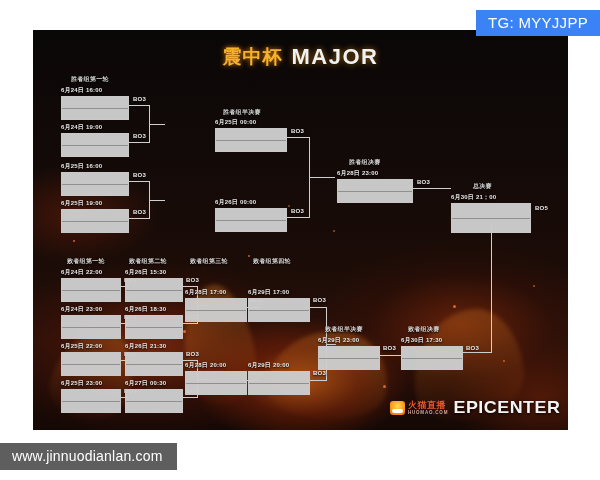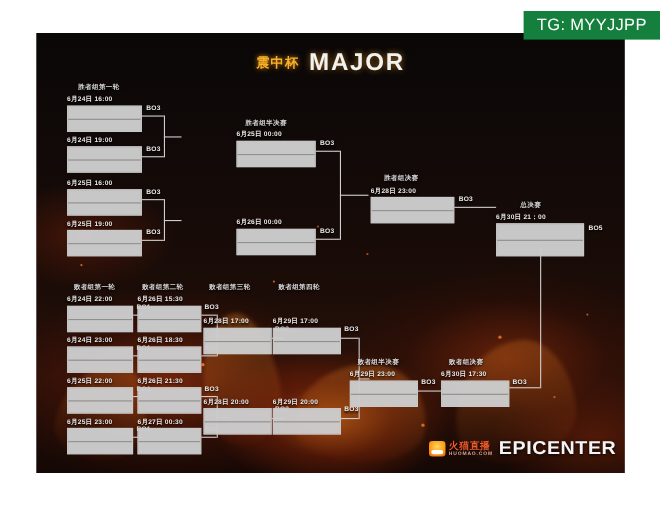--- a/index.html
+++ b/index.html
@@ -34,21 +34,21 @@
     position: absolute; pointer-events: none;
     background: linear-gradient(180deg, rgba(255,150,40,0.65), rgba(190,45,8,0.15));
     filter: blur(2px);
     border-radius: 60% 40% 55% 45% / 70% 60% 40% 30%;
   }
 
   
   .title-wrap { position:absolute; left:0; top:14px; width:535px; text-align:center; z-index:6; }
   .title-cn {
     display:inline-block; vertical-align:middle;
-    font-size:12px; font-weight:bold; letter-spacing:1px;
+    font-size:19px; font-weight:bold; letter-spacing:1px;
     color:#f5b22a;
     text-shadow: 0 0 5px rgba(255,150,20,0.85), 0 1px 1px #000;
   }
   .title-en {
     display:inline-block; vertical-align:middle; margin-left:9px;
     font-size:22px; font-weight:bold; letter-spacing:1.5px;
     color:#f2f2f2;
     text-shadow: 0 0 6px rgba(255,170,40,0.6), 0 1px 2px #000;
   }
   .subtitle {
@@ -96,21 +96,21 @@
   .huomao-en { font-size:4.5px; font-weight:bold; color:#d7a79a; letter-spacing:.8px; margin-top:1px; }
   .epicenter {
     font-size:17px; font-weight:bold; letter-spacing:0.5px; color:#f4f4f4;
     text-shadow:0 1px 3px #000; font-family:"Liberation Sans", sans-serif;
     transform: scaleX(1.05);
   }
 
   
   .tg-badge {
     position:absolute; right:0; top:10px; z-index:20;
-    background:#15803d; color:#fff;
+    background:#3b82f6; color:#fff;
     font-size:15px; padding:4px 12px 5px 12px; letter-spacing:.3px;
   }
   .watermark {
     position:absolute; left:0; bottom:10px; z-index:20;
     background:#5e5e5e; color:#fff;
     font-size:14px; padding:5px 14px 6px 12px; letter-spacing:.2px;
   }
 </style>
 </head>
 <body>
@@ -406,14 +406,15 @@
           <div class="huomao-cn">火猫直播</div>
           <div class="huomao-en">HUOMAO.COM</div>
         </div>
       </div>
       <div class="epicenter">EPICENTER</div>
     </div>
 
   </div>
 
   <div class="tg-badge">TG: MYYJJPP</div>
+  <div class="watermark">www.jinnuodianlan.com</div>
 
 </div>
 
 </body></html>

